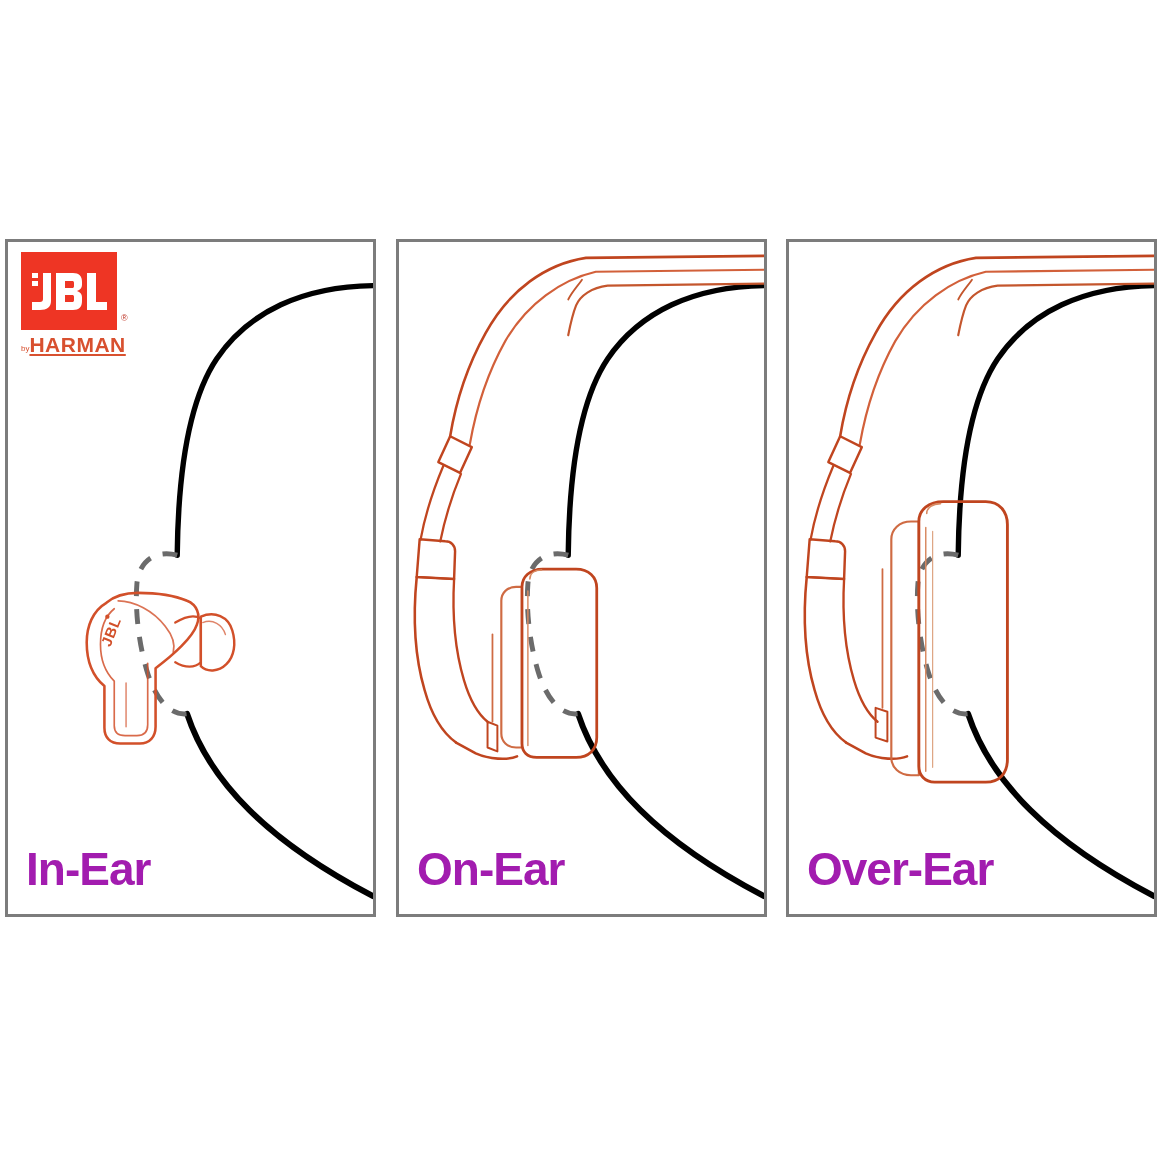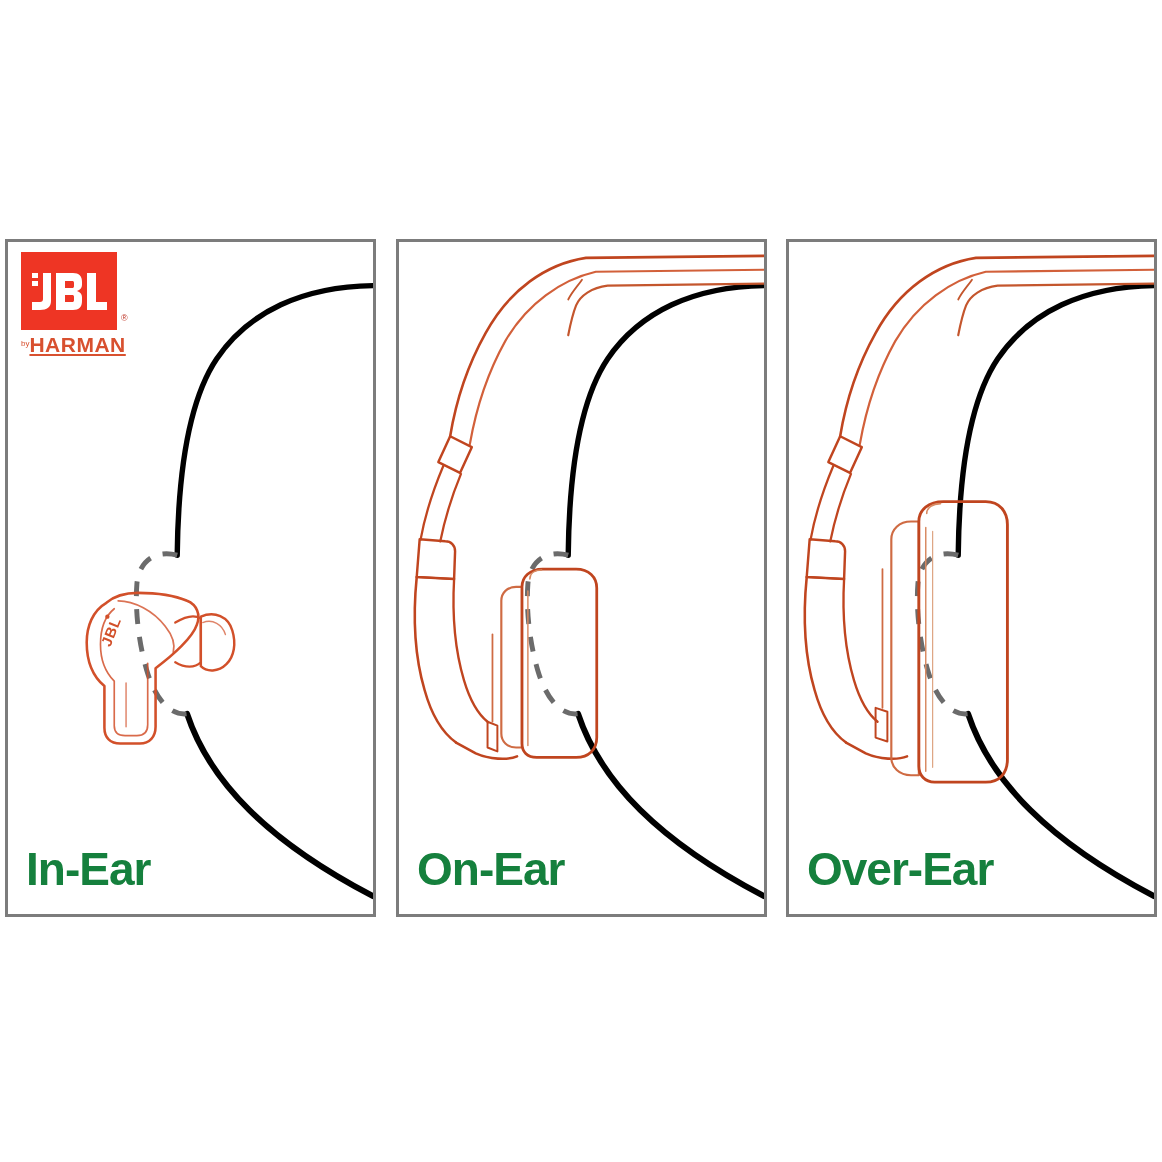--- a/index.html
+++ b/index.html
@@ -76,21 +76,21 @@
     font-size: 9px;
     color: #c0392b;
     line-height: 1;
   }
   .logo-harman {
     position: absolute;
     left: 0px;
     top: 82px;
     width: 108px;
     display: flex;
-    align-items: center;
+    align-items: flex-end;
   }
   .logo-by {
     font-size: 8px;
     color: #d8502f;
     letter-spacing: 0px;
     padding-bottom: 2px;
     font-weight: 400;
   }
   .logo-harman-text {
     font-size: 21px;
@@ -101,21 +101,21 @@
     text-decoration: underline;
   }
 
   
   .caption {
     position: absolute;
     left: 18px;
     bottom: 22px;
     font-size: 46px;
     font-weight: 700;
-    color: #15803d;
+    color: #a21caf;
     letter-spacing: -1px;
     line-height: 1;
     white-space: nowrap;
   }
 </style>
 </head>
 <body>
 
 <div id="stage">
   <div class="panels">

